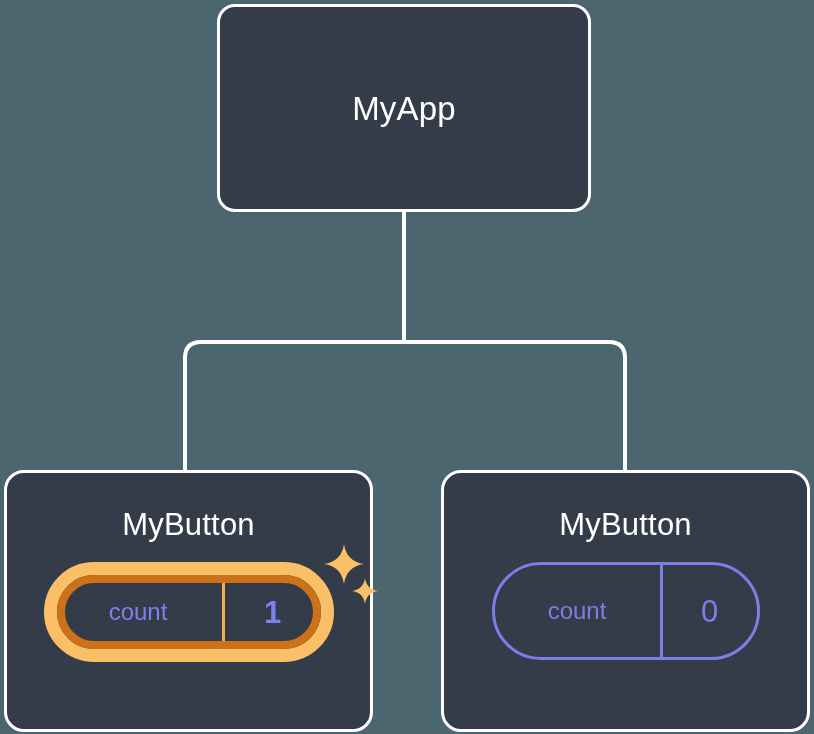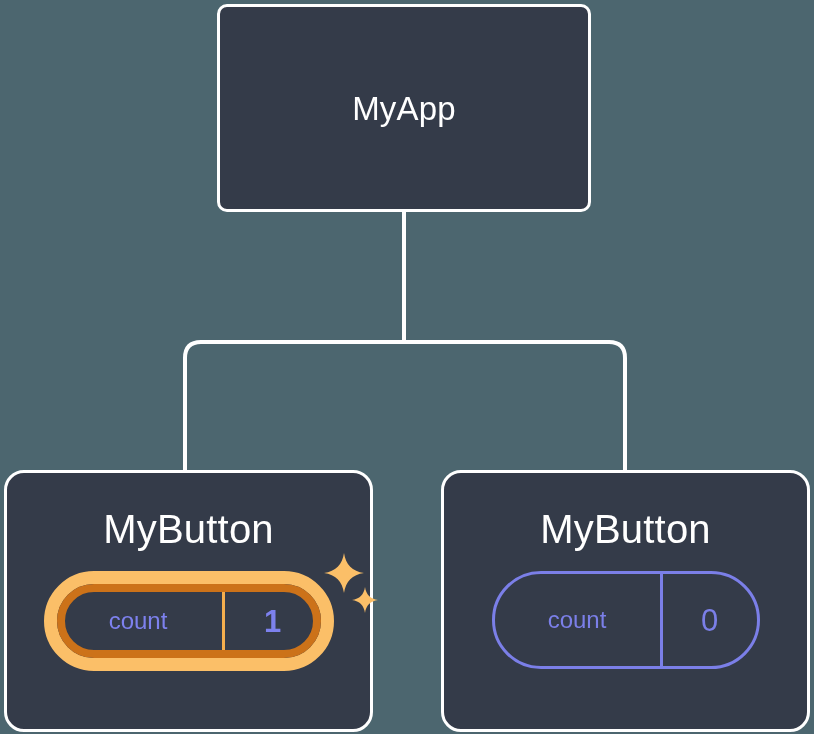--- a/index.html
+++ b/index.html
@@ -38,21 +38,20 @@
     display: flex;
     flex-direction: column;
     align-items: center;
   }
   .node-root {
     left: 217px;
     top: 4px;
     width: 374px;
     height: 208px;
     justify-content: center;
-    border-radius: 10px;
   }
   .node-child-left {
     left: 4px;
     top: 470px;
     width: 369px;
     height: 262px;
     border-radius: 20px;
     padding-top: 36px;
   }
   .node-child-right {
@@ -66,21 +65,21 @@
   .node-title {
     color: #ffffff;
     font-size: 33px;
     font-weight: 400;
     letter-spacing: 0.2px;
     line-height: 1;
     white-space: nowrap;
   }
   .node-child-left .node-title,
   .node-child-right .node-title {
-    font-size: 40px;
+    font-size: 31px;
   }
 
   
   .badge-wrap {
     position: relative;
     margin-top: 22px;
     display: flex;
     align-items: center;
   }
   .badge {

